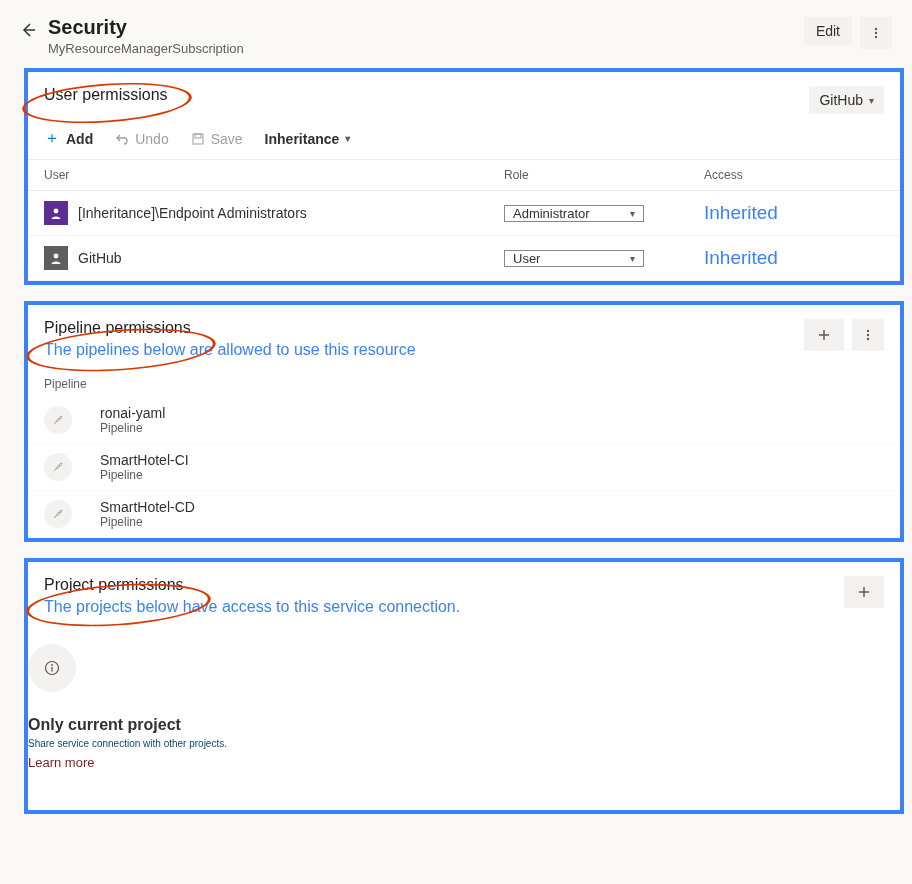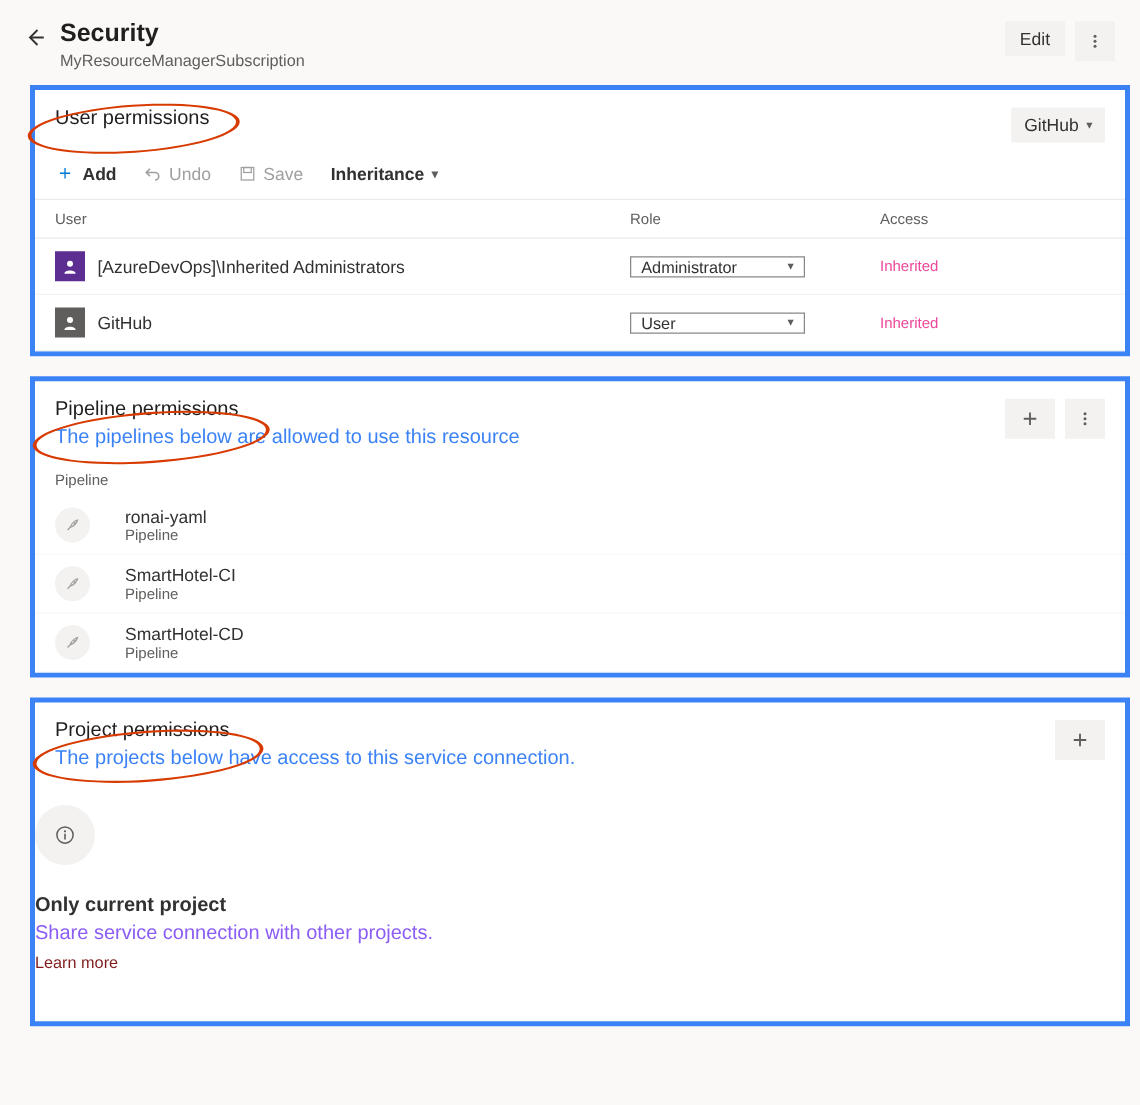--- a/index.html
+++ b/index.html
@@ -109,21 +109,21 @@
     border: 1px solid #8a8886;
     background: #fff;
     padding: 0 8px;
     width: 140px;
     display: flex;
     justify-content: space-between;
     align-items: center;
     font-size: 13px;
     cursor: pointer;
   }
-  .access-text { color: #ec4899; font-size: 12px; }
+  .access-text { color: #3b82f6; font-size: 19px; }
   .pipeline-col-head {
     padding: 10px 16px 6px 16px;
     font-size: 12px;
     color: #605e5c;
   }
   .pipeline-row {
     display: flex;
     align-items: center;
     gap: 28px;
     padding: 8px 16px;
@@ -145,21 +145,21 @@
   .info-circle {
     width: 48px; height: 48px;
     border-radius: 50%;
     background: #f3f2f1;
     display: inline-flex;
     align-items: center; justify-content: center;
     color: #605e5c;
     margin-bottom: 24px;
   }
   .empty-title { font-size: 16px; font-weight: 600; margin-bottom: 4px; }
-  .empty-sub { font-size: 16px; color: #8b5cf6; }
+  .empty-sub { font-size: 10px; color: #0c4a6e; }
   .learn-link { color: #7f1d1d; font-size: 13px; text-decoration: none; display: inline-block; margin-top: 6px; cursor: pointer; }
   .chevron { font-size: 10px; color: #605e5c; }
   .redcircle {
     position: absolute;
     border: 3px solid #d83b01;
     border-radius: 50%;
     transform: rotate(-4deg) scaleY(0.55);
     pointer-events: none;
   }
   svg { display: block; }
@@ -233,21 +233,21 @@
   </div>
   <div id="user-rows">
       <div class="table-row">
     <div class="user-cell">
       <div class="user-avatar avatar-purple">
         <svg width="14" height="14" viewBox="0 0 14 14">
               <circle cx="7" cy="5" r="2.4" fill="#fff"></circle>
               <path d="M2.5 13 C2.5 9.5 11.5 9.5 11.5 13 Z" fill="#fff"></path>
             </svg>
       </div>
-      <span>[AzureDevOps]\Inherited Administrators</span>
+      <span>[Inheritance]\Endpoint Administrators</span>
     </div>
     <div>
       <div class="role-select">
         <span>Administrator</span>
         <span class="chevron">▾</span>
       </div>
     </div>
     <div class="access-text">Inherited</div>
       </div>
       <div class="table-row">

